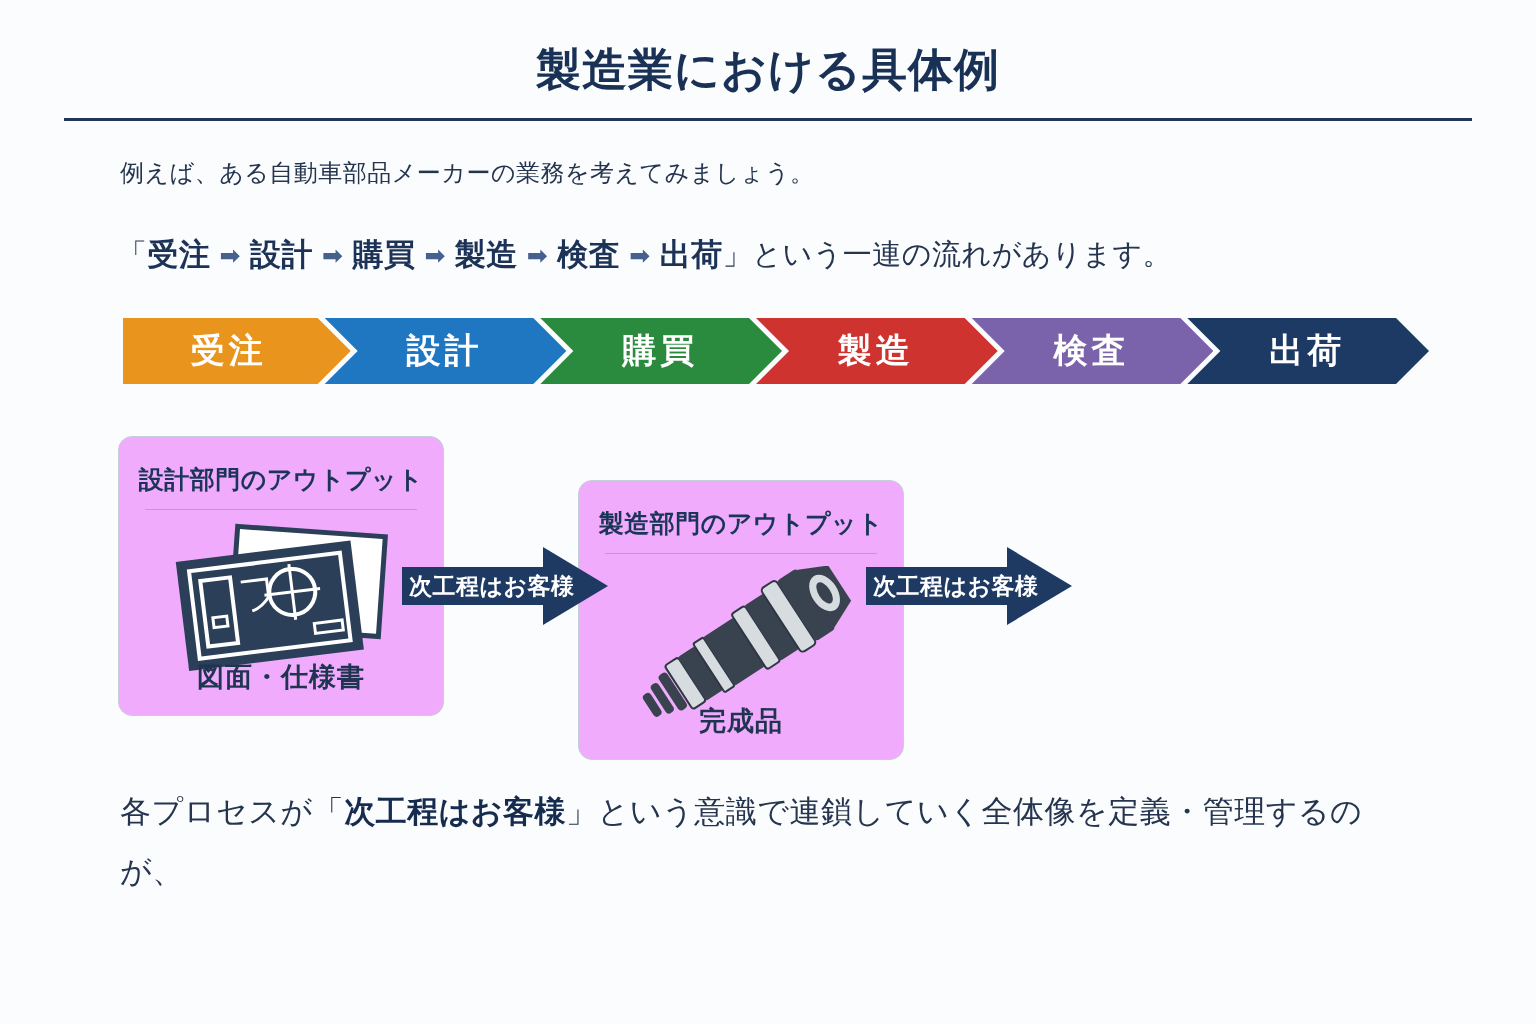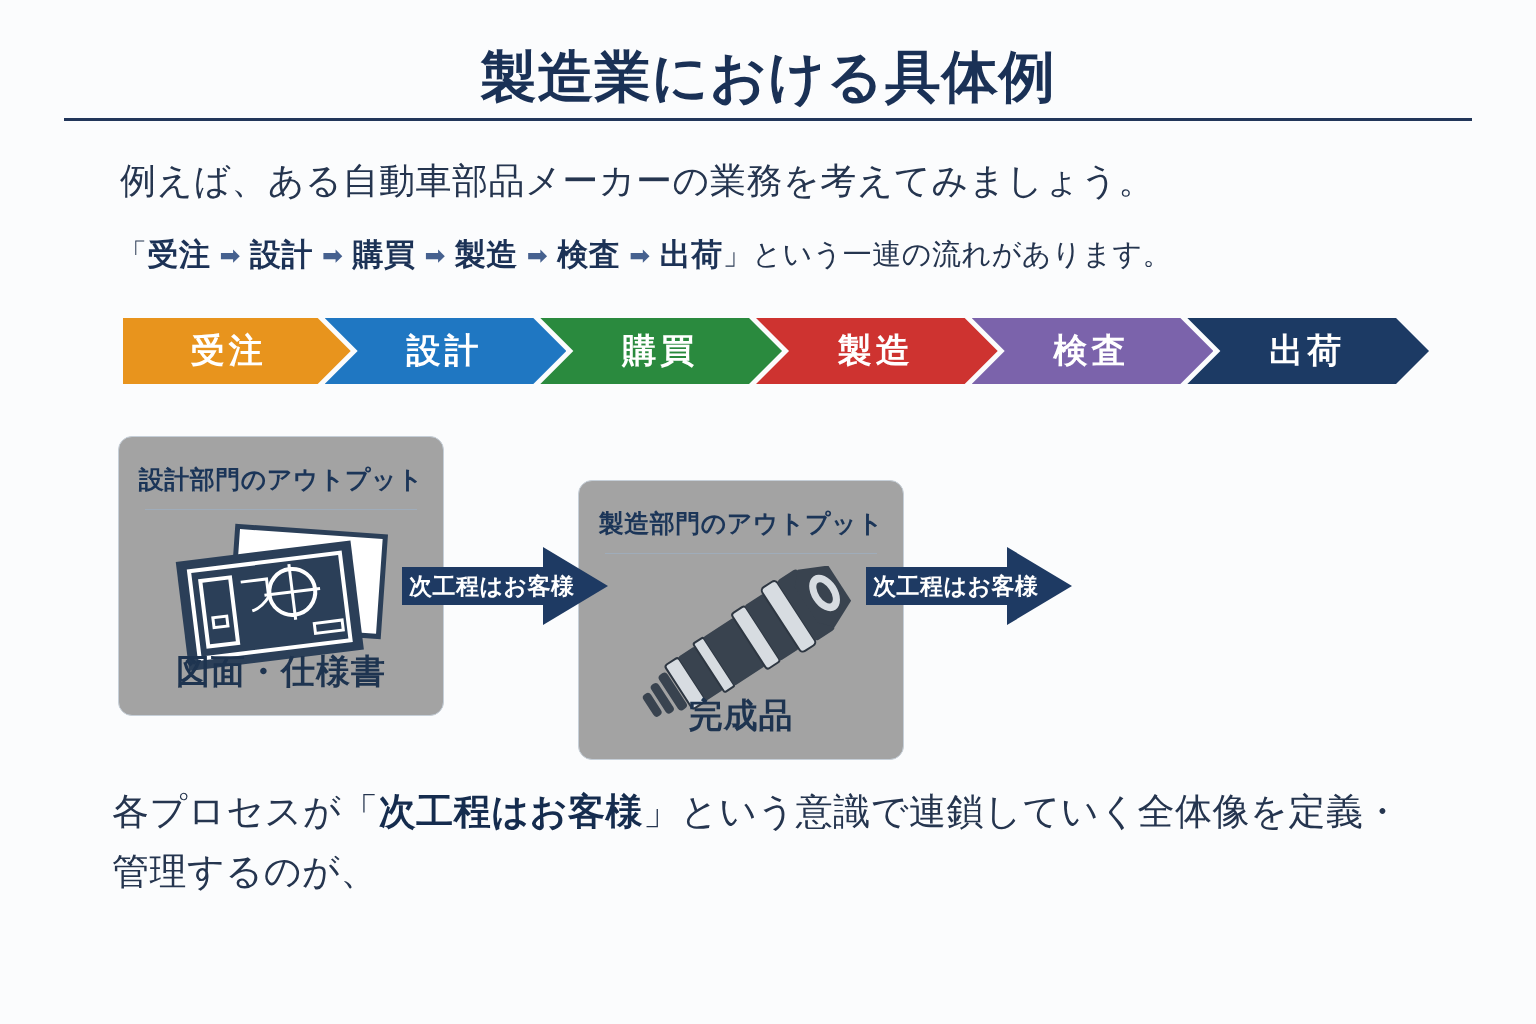--- a/index.html
+++ b/index.html
@@ -5,31 +5,31 @@
   * { margin:0; padding:0; box-sizing:border-box; }
   html,body { background:#e9e9e9; }
   body { font-family:"Liberation Sans","DejaVu Sans",sans-serif; }
   .slide {
     position:relative; width:1536px; height:1024px;
     background:#fbfcfd; overflow:hidden; margin:0 auto;
   }
   
   .title {
     position:absolute; top:40px; left:0; width:100%;
-    text-align:center; font-size:56px; font-weight:800;
+    text-align:center; font-size:45px; font-weight:800;
     color:#1a3156; letter-spacing:1px;
   }
   .title-rule {
     position:absolute; top:118px; left:64px; width:1408px; height:3px;
     background:#22365a;
   }
   
   .intro-1 {
     position:absolute; top:157px; left:120px;
-    font-size:36px; color:#25354f; letter-spacing:0.5px;
+    font-size:24px; color:#25354f; letter-spacing:0.5px;
   }
   .intro-2 {
     position:absolute; top:234px; left:118px;
     font-size:28px; color:#25354f; letter-spacing:0.5px;
     display:flex; align-items:center;
   }
   .intro-2 .step { font-weight:800; font-size:31px; color:#1c3256; }
   .intro-2 .flow-glyph {
     font-size:25px; color:#46618f; margin:0 9px; font-weight:700;
   }
@@ -48,52 +48,52 @@
   .chev:first-child {
     clip-path:polygon(0 0, calc(100% - 33px) 0, 100% 50%, calc(100% - 33px) 100%, 0 100%);
     margin-left:0; padding-left:0;
   }
   .chev .chev-label {
     color:#ffffff; font-size:34px; font-weight:800; letter-spacing:4px;
   }
   
   .card {
     position:absolute; top:436px; height:280px;
-    background:#a3a3a3; border:1.5px solid #c6cfd8; border-radius:14px;
+    background:#f0abfc; border:1.5px solid #c6cfd8; border-radius:14px;
   }
   .card-1 { left:118px; width:326px; }
   .card-2 { left:578px; width:326px;margin-top:44px; }
   .card-3 { left:1048px; width:350px; }
   .card-header {
     margin-top:26px; text-align:center;
     font-size:25px; font-weight:800; color:#1b3558; letter-spacing:0.5px;
   }
   .card-rule {
     width:84%; margin:13px auto 0 auto; border:none;
     border-top:1.5px solid #9facba;
   }
   .card-icon { display:flex; justify-content:center; margin-top:12px; }
   .card-caption {
     position:absolute; bottom:20px; left:0; width:100%;
-    text-align:center; font-size:34px; font-weight:700; color:#1e3450;
+    text-align:center; font-size:27px; font-weight:700; color:#1e3450;
     letter-spacing:1px;
   }
   
   .flow-arrow { position:absolute; top:547px; width:206px; height:78px; z-index:5; }
   .flow-arrow svg { position:absolute; left:0; top:0; }
   .flow-arrow polygon { fill:#1e3a63; }
   .flow-arrow .arrow-label {
     position:absolute; left:7px; top:50%; transform:translateY(-50%);
     color:#ffffff; font-size:23px; font-weight:700; white-space:nowrap;
     letter-spacing:0.5px;
   }
   
   .footer {
-    position:absolute; top:782px; left:112px; width:1300px;
-    font-size:37px; color:#25354f; line-height:60px; letter-spacing:0.5px;
+    position:absolute; top:782px; left:120px; width:1300px;
+    font-size:31px; color:#25354f; line-height:60px; letter-spacing:0.5px;
   }
   .footer .footer-bold { font-weight:800; color:#152c4e; }
 </style>
 </head>
 <body>
 
 <div class="slide">
 
   <div class="title">製造業における具体例</div>
   <div class="title-rule"></div>

